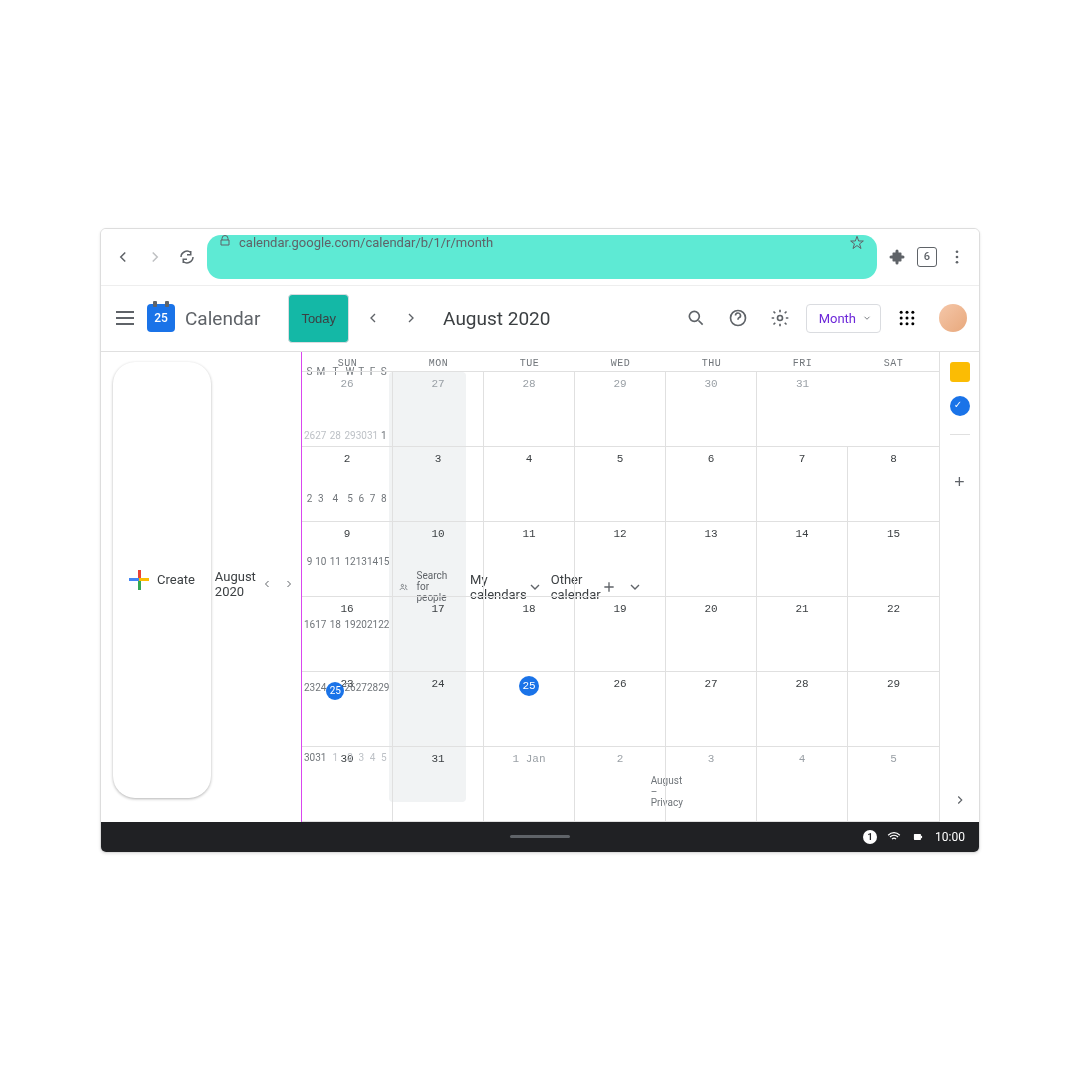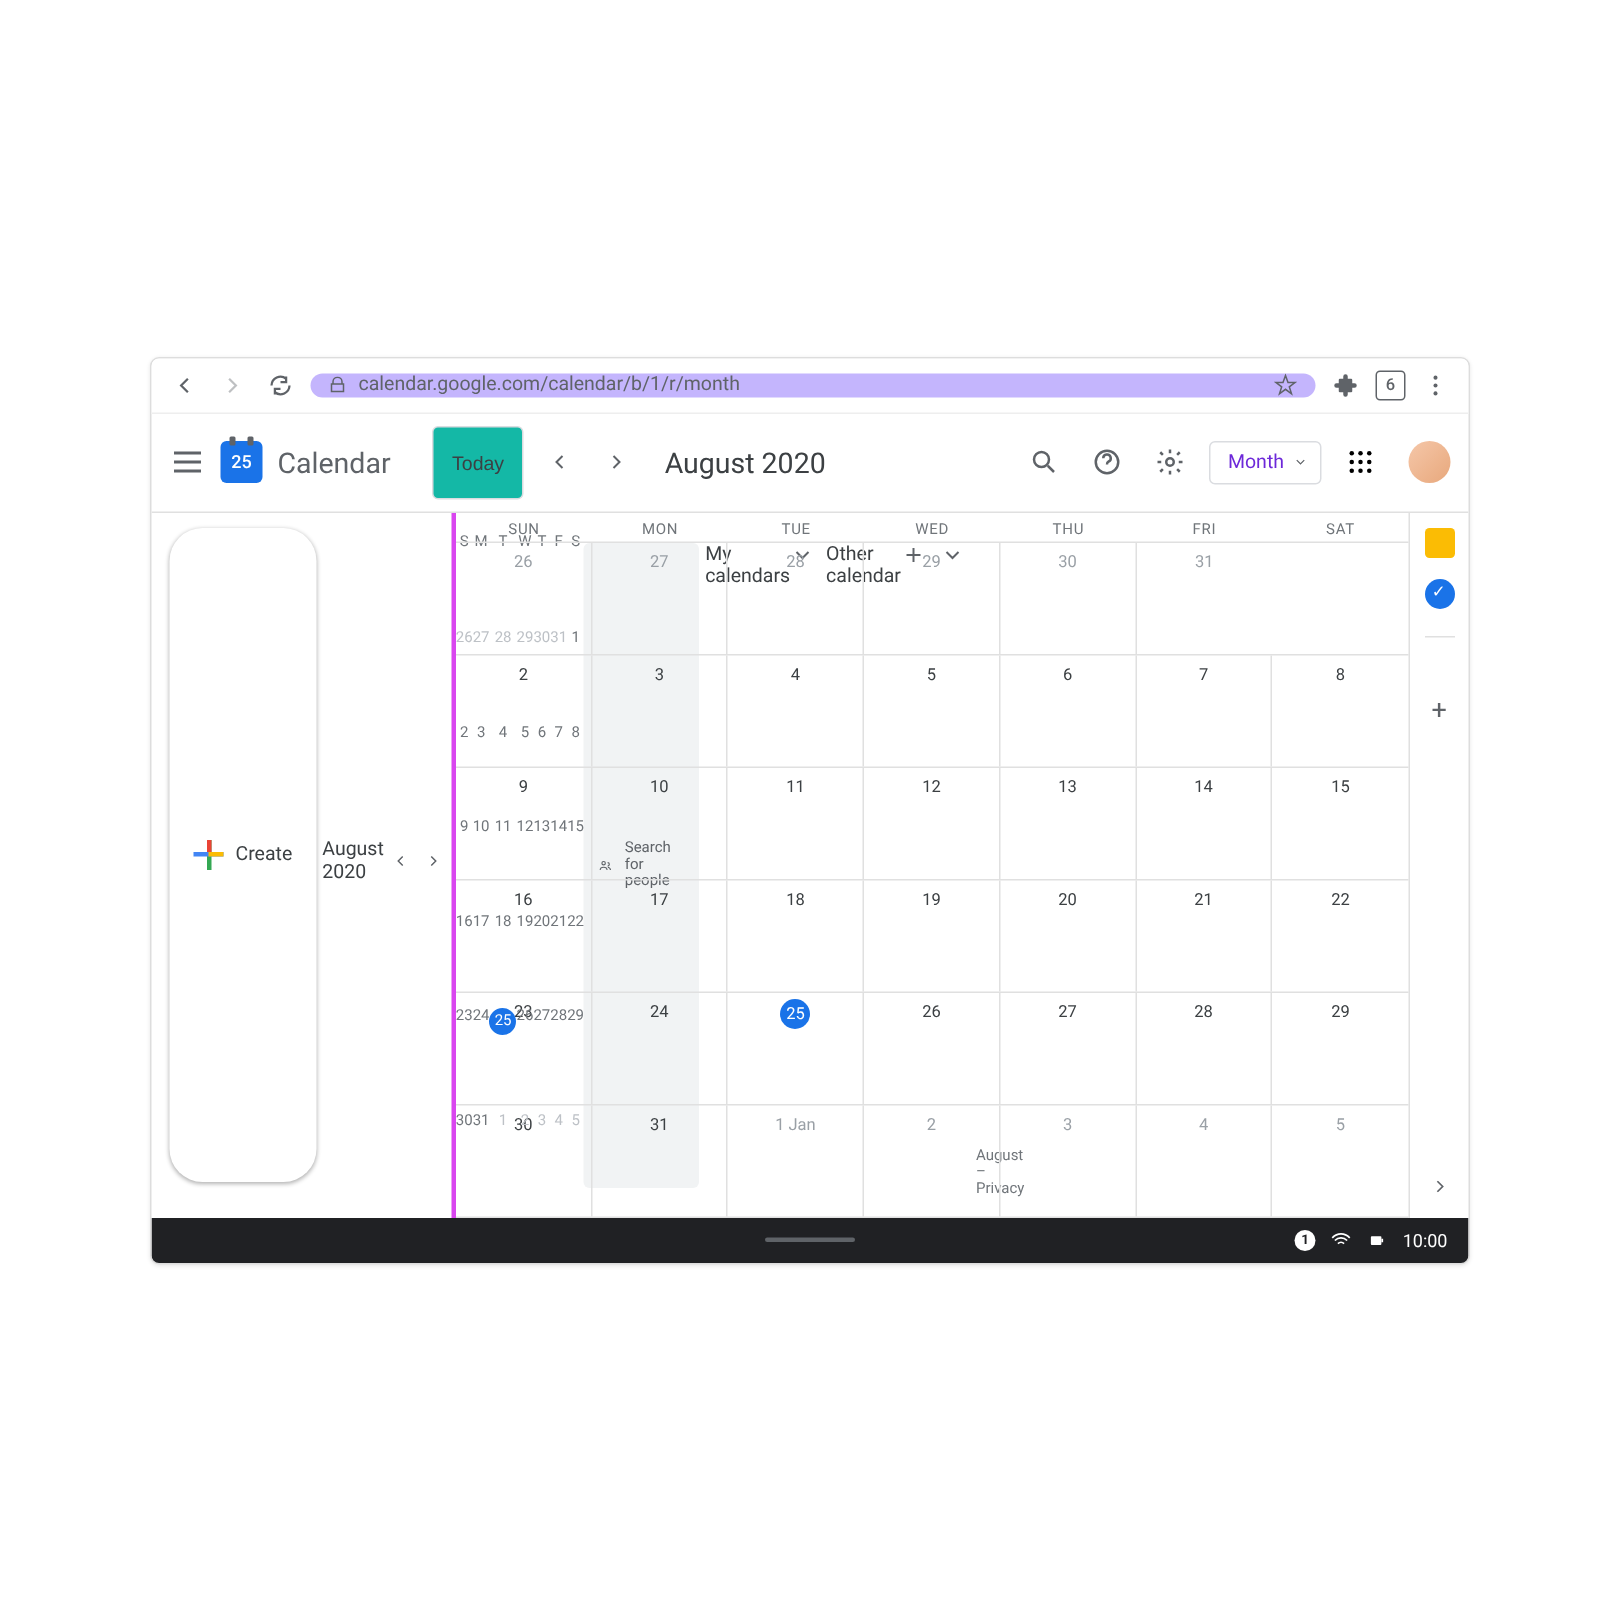--- a/index.html
+++ b/index.html
@@ -3,21 +3,21 @@
 <meta charset="utf-8">
 <style>
 * { box-sizing: border-box; margin: 0; padding: 0; }
 body { font-family: 'Roboto', Arial, sans-serif; background: #fff; width: 1080px; height: 1080px; display: flex; align-items: center; justify-content: center; }
 .window { width: 880px; border: 1px solid #ddd; border-radius: 6px; overflow: hidden; background: #fff; box-shadow: 0 1px 3px rgba(0,0,0,0.1); }
 
 
 .chrome-bar { display: flex; align-items: center; padding: 6px 10px; gap: 8px; background: #fff; border-bottom: 1px solid #eee; }
 .nav-btn { width: 24px; height: 24px; display: flex; align-items: center; justify-content: center; color: #5f6368; cursor: pointer; border-radius: 50%; }
 .nav-btn svg { width: 18px; height: 18px; }
-.url-bar { flex: 1; height: 16px; border-radius: 14px; background: #c4b5fd; display: flex; align-items: center; padding: 0 12px; gap: 8px; color: #5f6368; font-size: 13px; }
+.url-bar { flex: 1; height: 44px; border-radius: 14px; background: #5eead4; display: flex; align-items: flex-start; padding: 0 12px; gap: 8px; color: #5f6368; font-size: 13px; }
 .url-bar .lock { width: 12px; height: 12px; }
 .tab-count { width: 20px; height: 20px; border: 1.5px solid #5f6368; border-radius: 3px; display: flex; align-items: center; justify-content: center; font-size: 11px; color: #5f6368; font-weight: 500; }
 
 
 .app-header { display: flex; align-items: center; padding: 8px 12px; gap: 10px; border-bottom: 1px solid #e0e0e0; }
 .menu-btn { width: 24px; height: 24px; color: #5f6368; display: flex; align-items: center; justify-content: center; }
 .logo-box { width: 28px; height: 28px; background: #1a73e8; border-radius: 4px; display: flex; align-items: center; justify-content: center; color: #fff; font-size: 12px; font-weight: 500; position: relative; }
 .logo-box::before { content: ''; position: absolute; width: 4px; height: 6px; background: #5f6368; border-radius: 1px; top: -3px; left: 6px; }
 .logo-box::after { content: ''; position: absolute; width: 4px; height: 6px; background: #5f6368; border-radius: 1px; top: -3px; right: 6px; }
 .app-title { font-size: 19px; color: #5f6368; font-weight: 400; }
@@ -49,29 +49,29 @@
 
 .mini-grid { display: grid; grid-template-columns: repeat(7, 1fr); font-size: 10px; text-align: center; color: #70757a; }
 .mini-grid .hd { padding: 4px 0; font-weight: 400; }
 .mini-grid .d { padding: 3px 0; cursor: pointer; position: relative; }
 .mini-grid .d.dim { color: #bdc1c6; }
 .mini-grid .d.today span { background: #1a73e8; color: #fff; border-radius: 50%; width: 18px; height: 18px; display: inline-flex; align-items: center; justify-content: center; }
 
 .search-people { margin: 10px 0; background: #f1f3f4; border-radius: 4px; padding: 8px 10px; display: flex; align-items: center; gap: 8px; color: #5f6368; font-size: 10px; }
 .search-people svg { width: 18px; height: 18px; }
 
-.section-row { display: flex; align-items: flex-start; padding: 10px 4px; font-size: 13px; color: #3c4043; cursor: pointer; }
+.section-row { display: flex; align-items: center; padding: 10px 4px; font-size: 13px; color: #3c4043; cursor: pointer; }
 .section-row .lbl { flex: 1; }
 .section-row svg { width: 16px; height: 16px; color: #5f6368; }
 .section-row .add-ico { margin-right: 10px; }
 
 .footer-links { margin-top: auto; font-size: 10px; color: #70757a; padding: 4px; }
 
 
-.main-area { flex: 1; border-left: 3px solid #d946ef; display: flex; }
+.main-area { flex: 1; border-left: 1px solid #d946ef; display: flex; font-family: Liberation Mono, monospace; }
 .grid-wrap { flex: 1; display: flex; flex-direction: column; }
 .dow-row { display: grid; grid-template-columns: repeat(7, 1fr); border-bottom: 1px solid #e0e0e0; }
 .dow-row .c { text-align: center; font-size: 10px; color: #70757a; padding: 6px 0 2px; letter-spacing: 0.5px; }
 .weeks { flex: 1; display: grid; grid-template-rows: repeat(6, 1fr); }
 .week { display: grid; grid-template-columns: repeat(7, 1fr); border-bottom: 1px solid #e0e0e0; }
 .week .cell { border-right: 1px solid #e0e0e0; padding: 4px; font-size: 11px; color: #3c4043; text-align: center; cursor: pointer; }
 .week .cell:last-child { border-right: none; }
 .week .cell.dim { color: #9aa0a6; }
 .week .cell .num { display: inline-block; padding: 2px 4px; }
 .week .cell.today .num { background: #1a73e8; color: #fff; border-radius: 50%; width: 20px; height: 20px; display: inline-flex; align-items: center; justify-content: center; padding: 0; }

